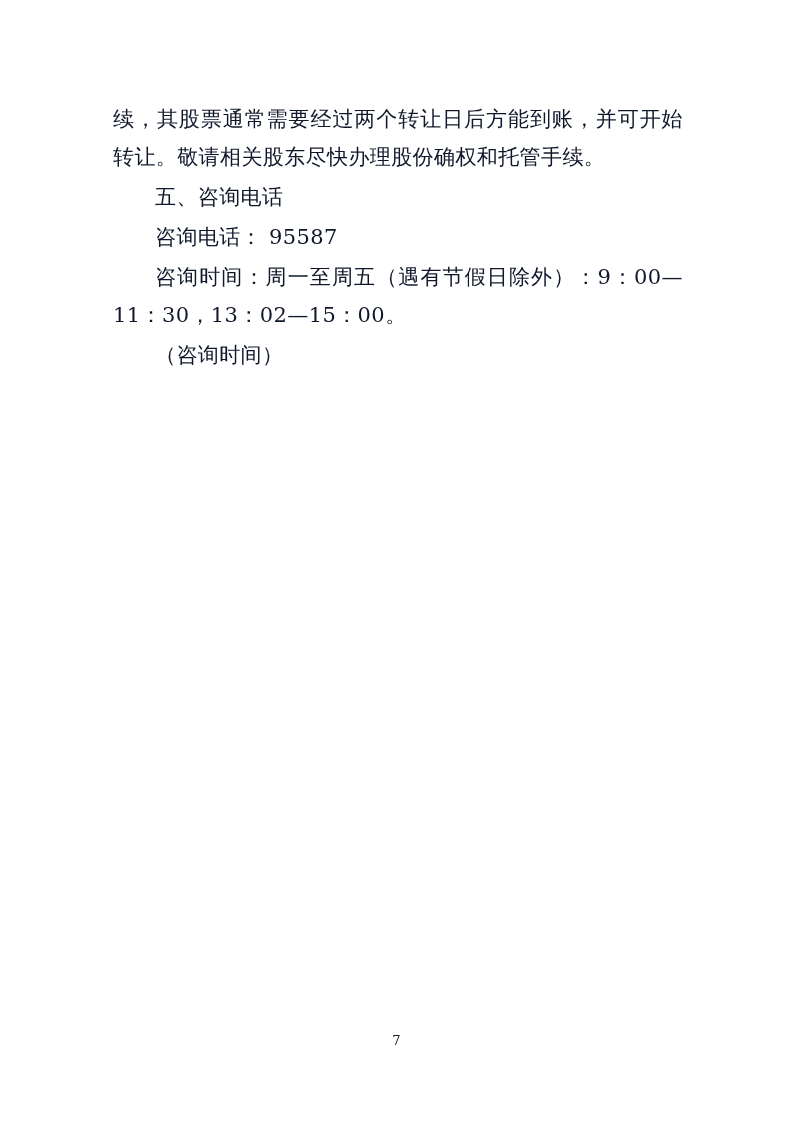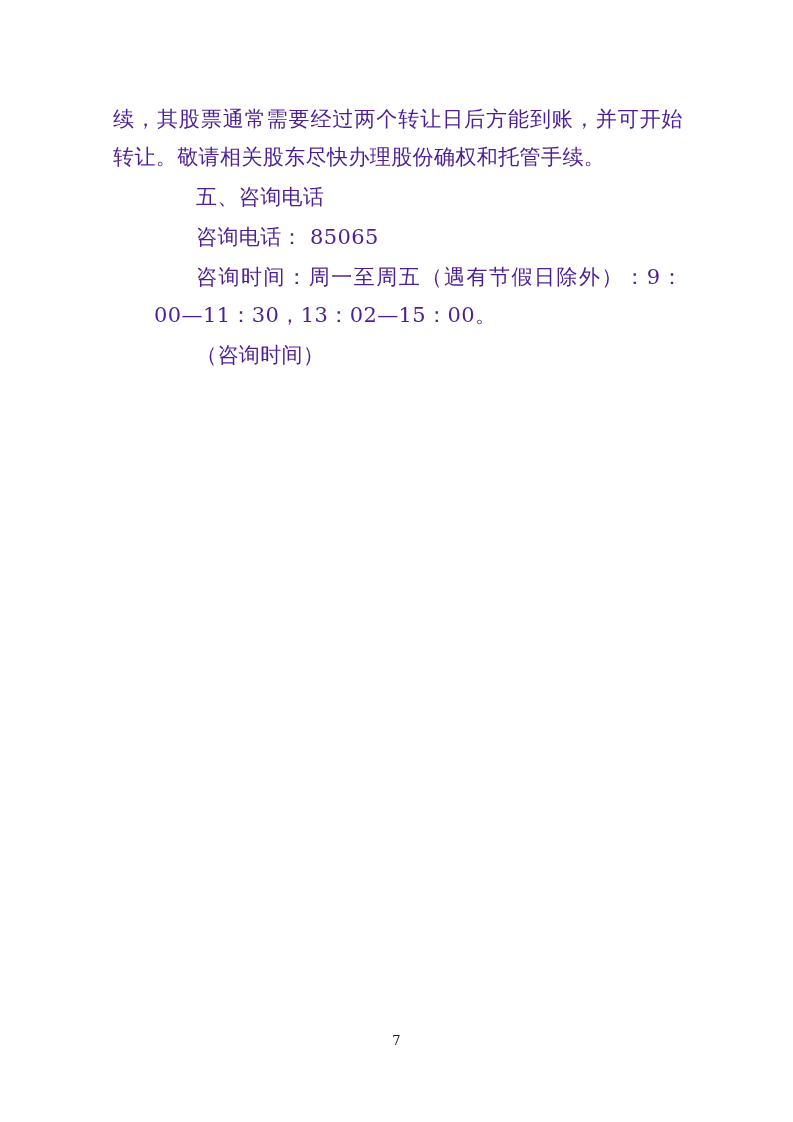--- a/index.html
+++ b/index.html
@@ -29,28 +29,27 @@
     top: 100px;
     width: 570px;
   }
   .para {
     font-size: 21px;
     line-height: 38px;
     letter-spacing: 0.4px;
     text-align: justify;
     text-justify: inter-ideograph;
     margin: 0 0 0 0;
-    color: #4c1d95;
+    color: #0f172a;
   }
   .indent {
     text-indent: 2em;
   }
   .para-gap {
     margin-top: 2px;
-    margin-left: 41px;
   }
   .page-number {
     position: absolute;
     left: 0;
     top: 1033px;
     width: 793px;
     text-align: center;
     font-size: 13px;
     font-family: "DejaVu Serif", "Liberation Serif", serif;
     color: #1a1a1a;
@@ -60,21 +59,21 @@
 <body>
 
 <div class="page">
 
   <div class="doc-body">
 
     <p class="para">续，其股票通常需要经过两个转让日后方能到账，并可开始转让。敬请相关股东尽快办理股份确权和托管手续。</p>
 
     <p class="para indent para-gap">五、咨询电话</p>
 
-    <p class="para indent para-gap">咨询电话： 85065</p>
+    <p class="para indent para-gap">咨询电话： 95587</p>
 
     <p class="para indent para-gap">咨询时间：周一至周五（遇有节假日除外）：9：00—11：30，13：02—15：00。</p>
 
     <p class="para indent para-gap">（咨询时间）</p>
 
   </div>
 
   <div class="page-number">7</div>
 
 </div>

